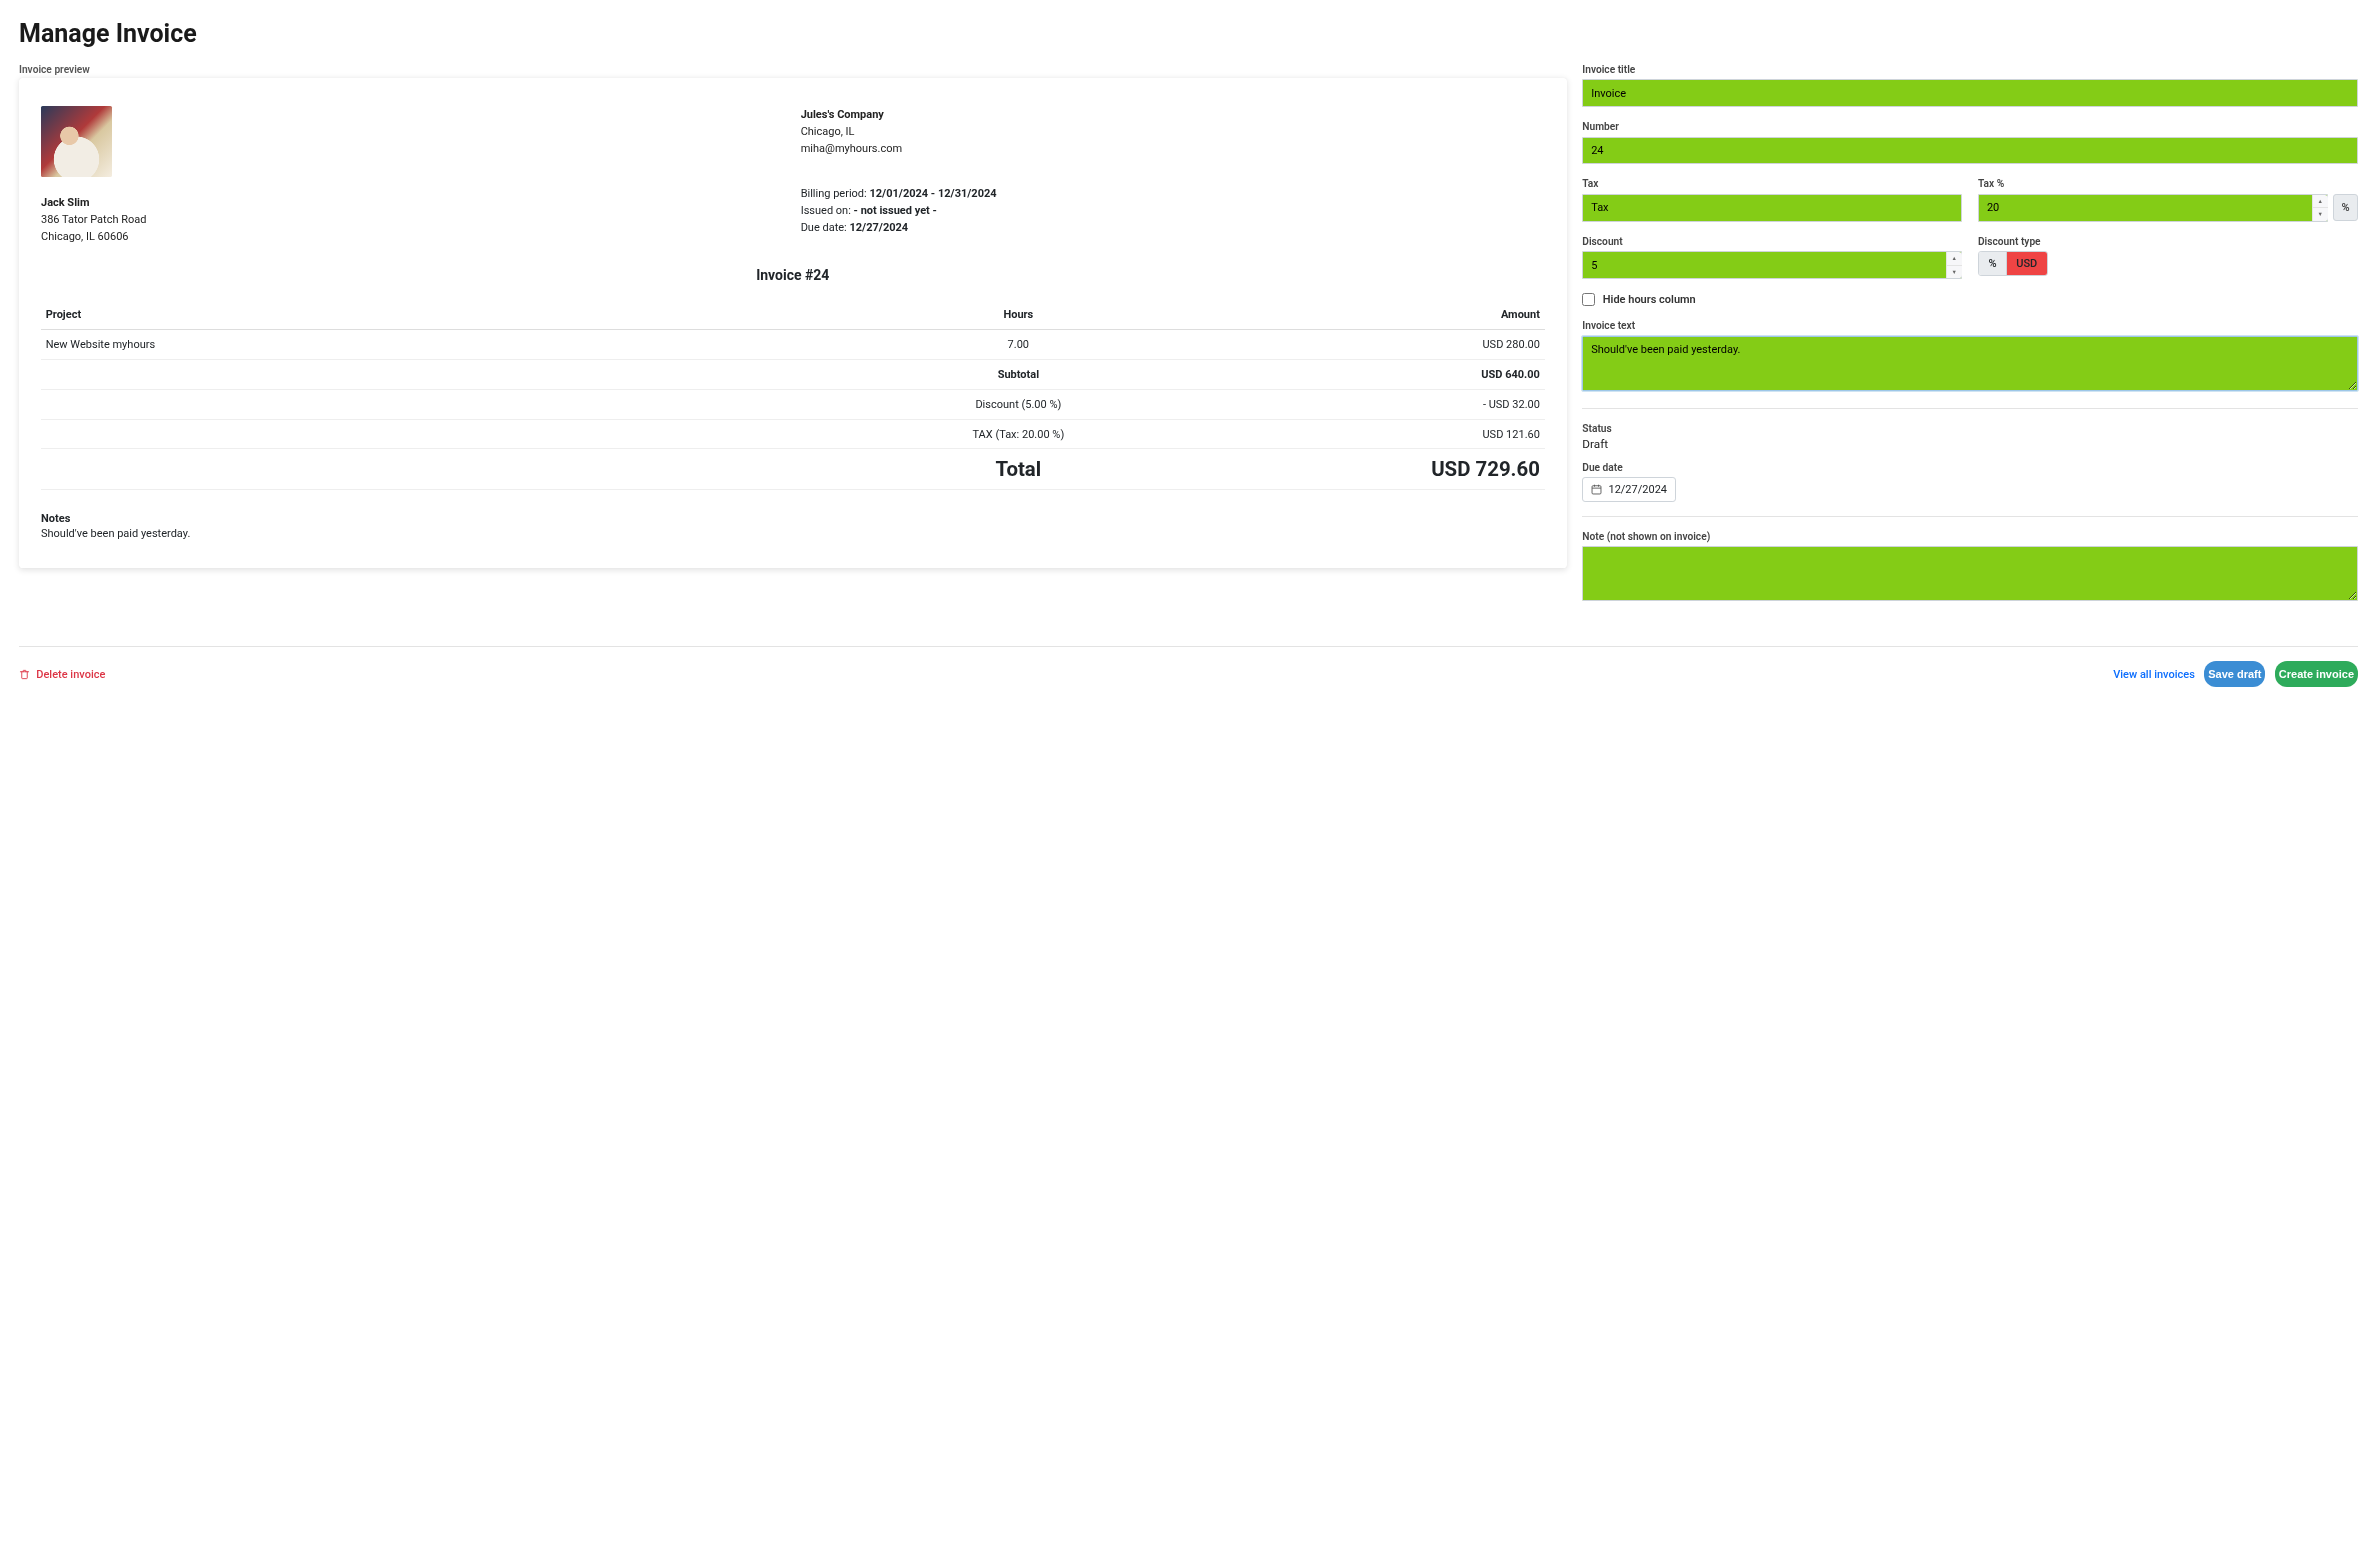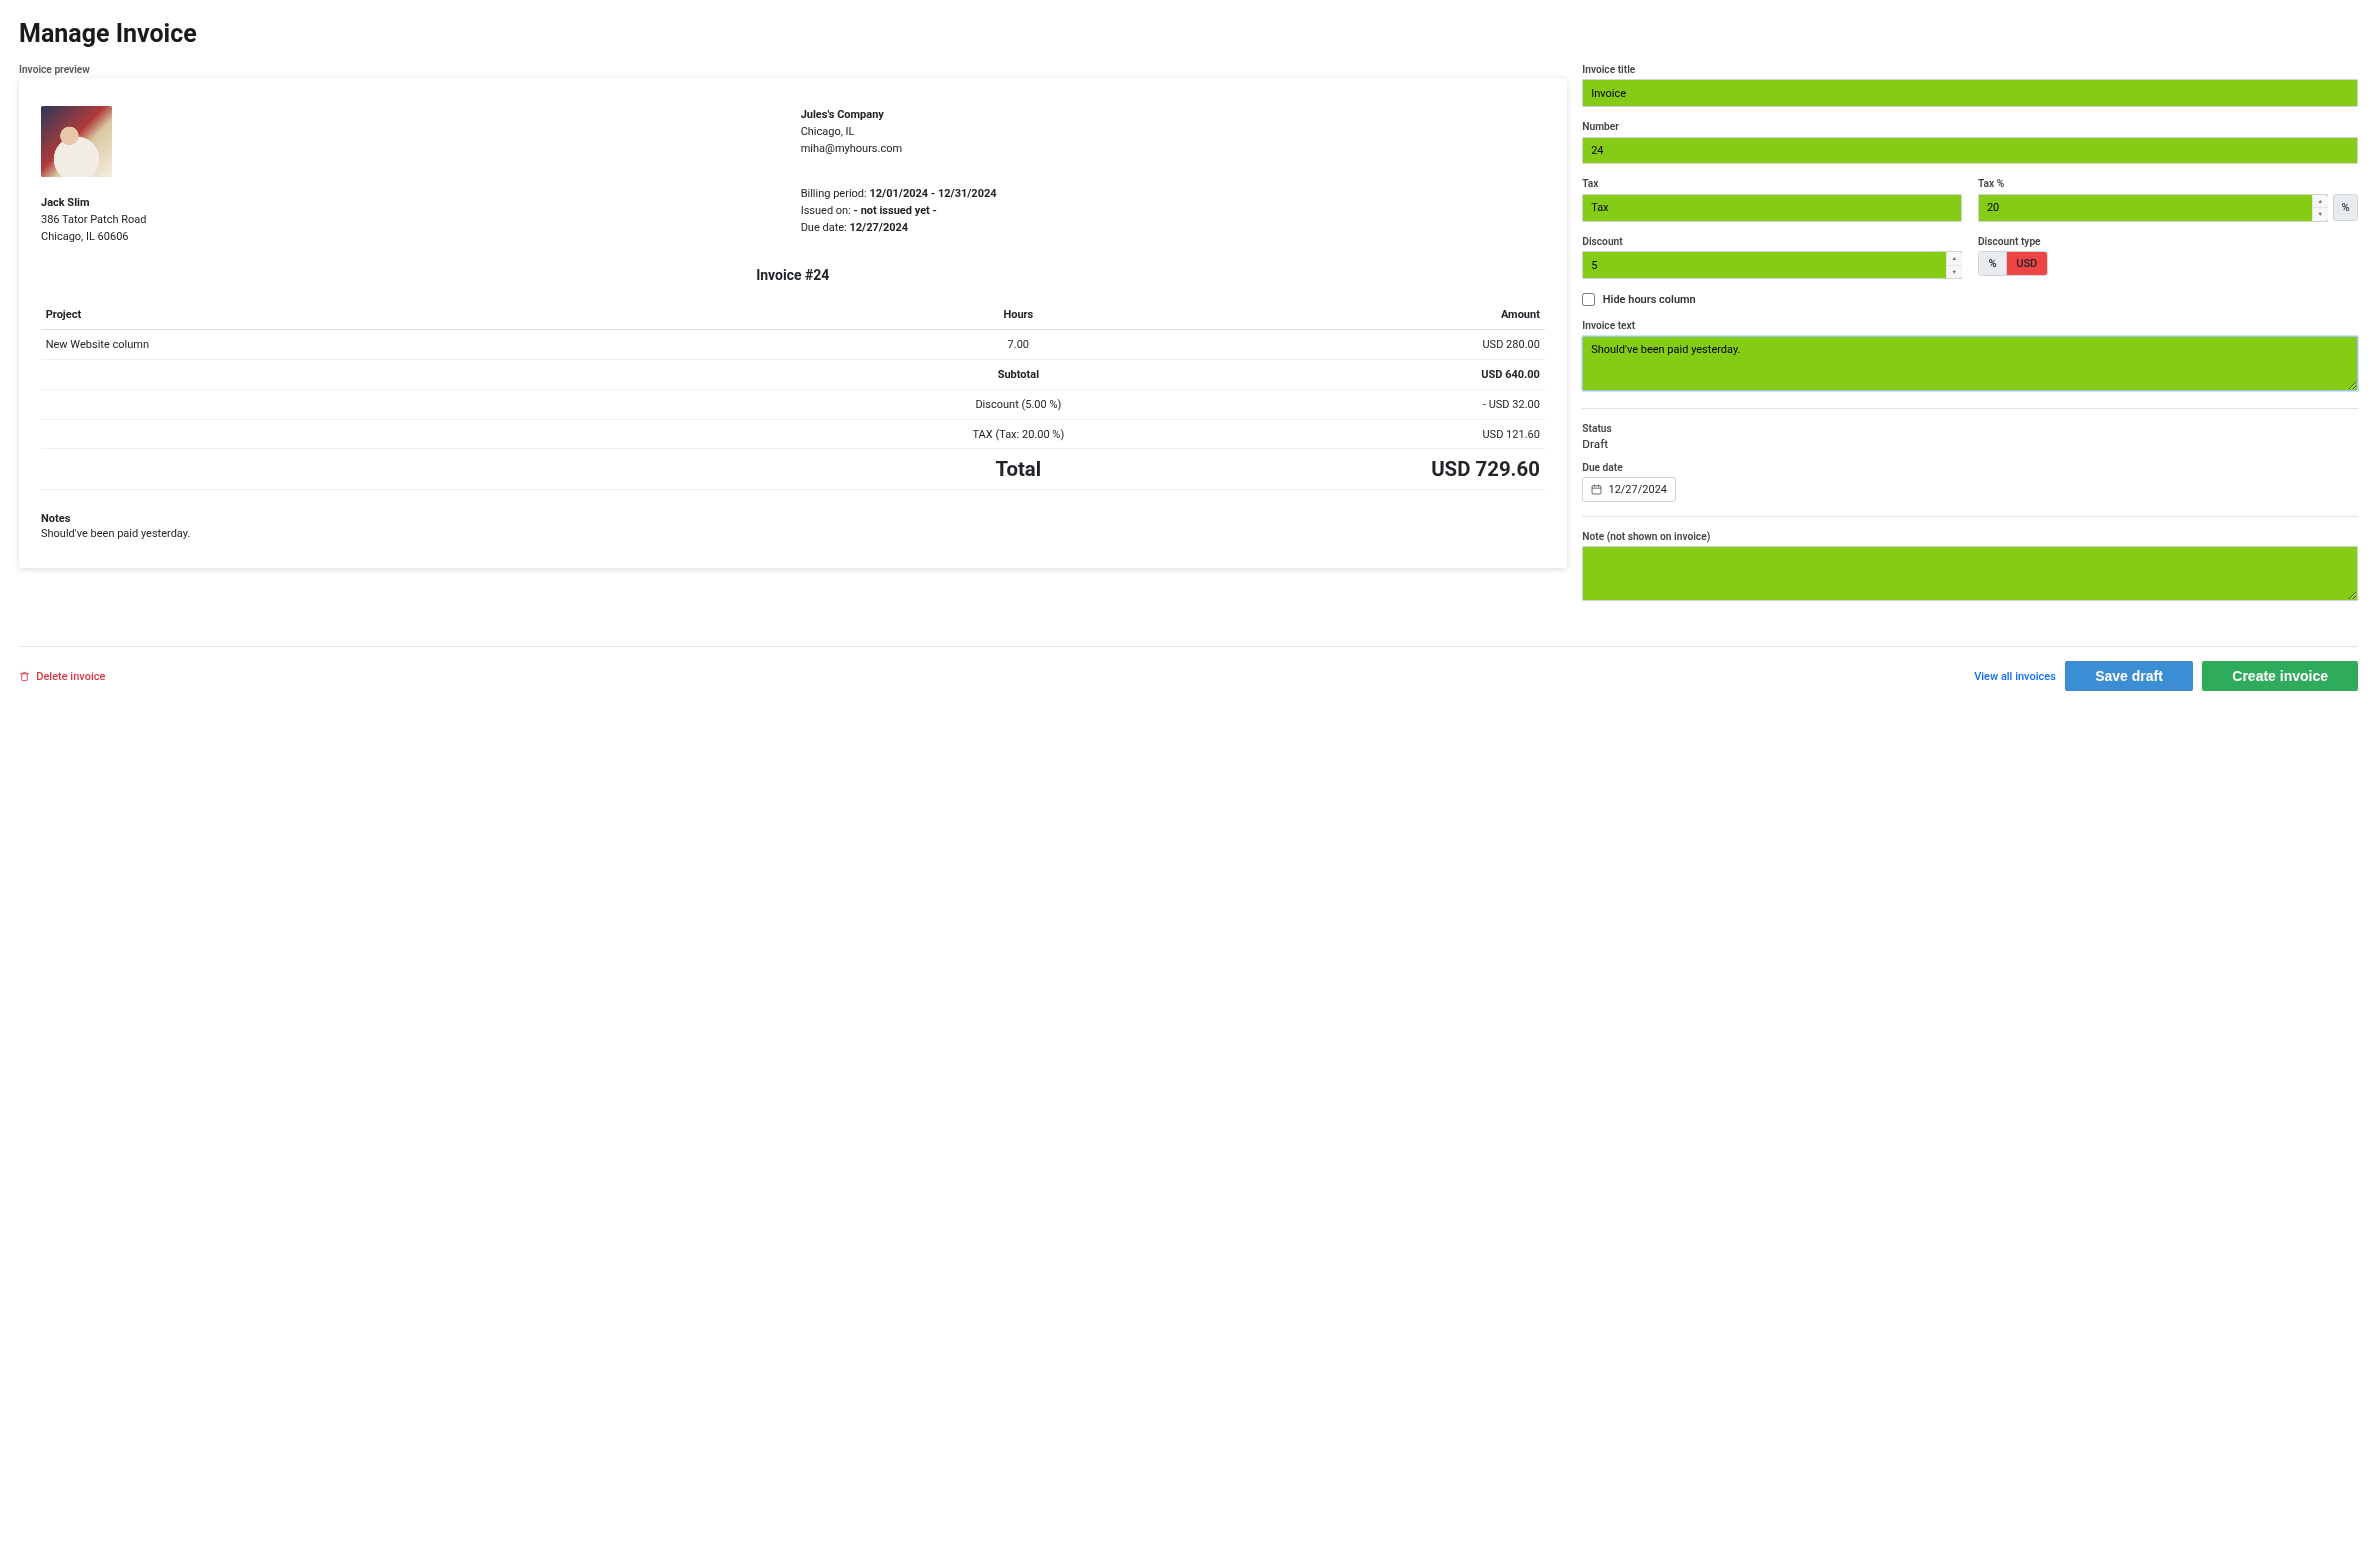--- a/index.html
+++ b/index.html
@@ -182,21 +182,21 @@
       border-top:0.8px solid #e3e3e3; margin-top:28px; padding-top:14px;
     }
     .delete-link {
       display:flex; align-items:center; gap:6.3px;
       color:#dc3545; cursor:pointer; font-weight:500;
     }
     .delete-link svg { width:11px; height:11px; }
     .right-actions { display:flex; align-items:center; gap:9.4px; }
     .link-blue { color:#0d6efd; cursor:pointer; font-weight:500; }
     .btn {
-      padding:7px 30px; border-radius:2px; border:none; font-size:14px;
+      padding:7px 4px; border-radius:12px; border:none; font-size:11px;
       font-weight:600; cursor:pointer; color:#fff;
     }
     .btn-blue { background:#3b8dd4; }
     .btn-green { background:#2eab5b; }
   </style>
 </head>
 <body>
 
 <h1 class="page-title">Manage Invoice</h1>
 
@@ -235,21 +235,21 @@
       <table class="items">
         <thead>
           <tr>
             <th>Project</th>
             <th class="hours">Hours</th>
             <th class="amount">Amount</th>
           </tr>
         </thead>
         <tbody>
           <tr>
-            <td>New Website column</td>
+            <td>New Website myhours</td>
             <td class="hours">7.00</td>
             <td class="amount">USD 280.00</td>
           </tr>
           <tr class="totals-row sub">
             <td></td>
             <td class="hours lab">Subtotal</td>
             <td class="amount">USD 640.00</td>
           </tr>
           <tr class="totals-row">
             <td></td>

